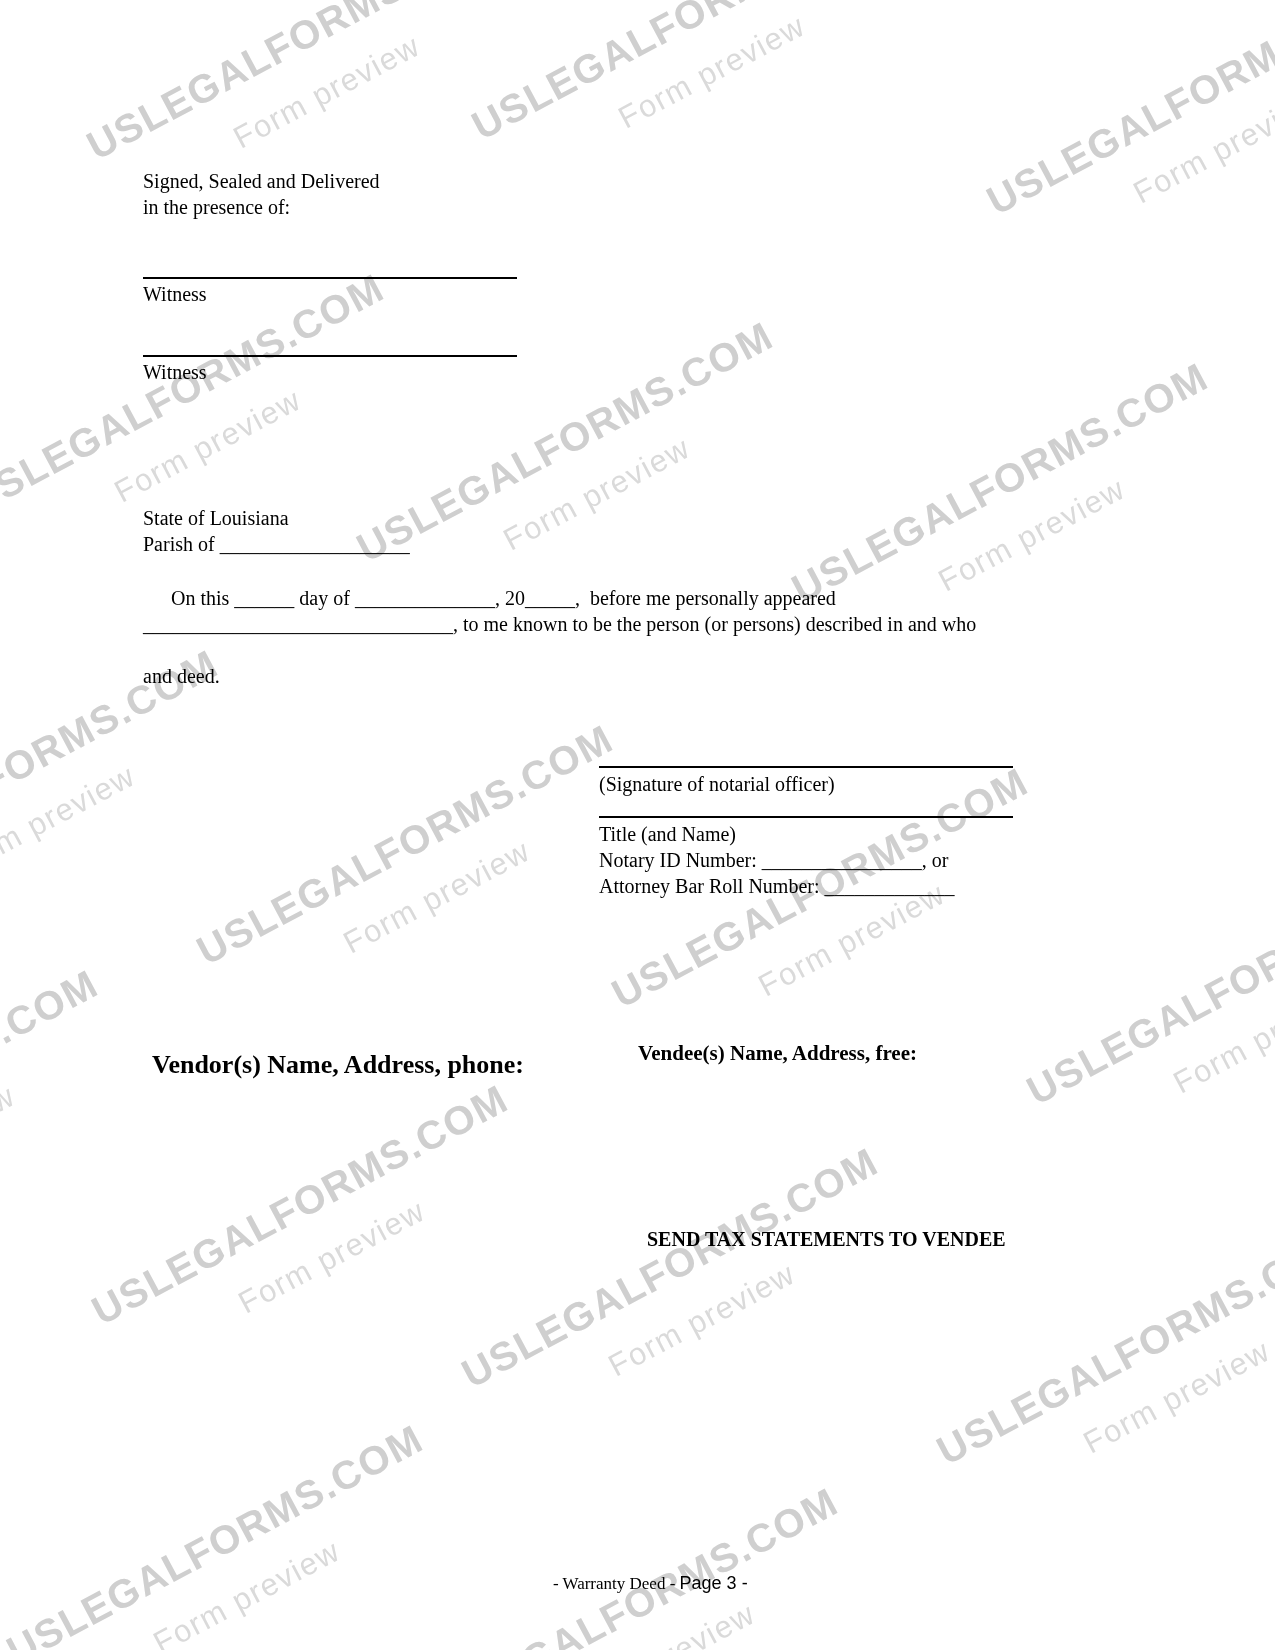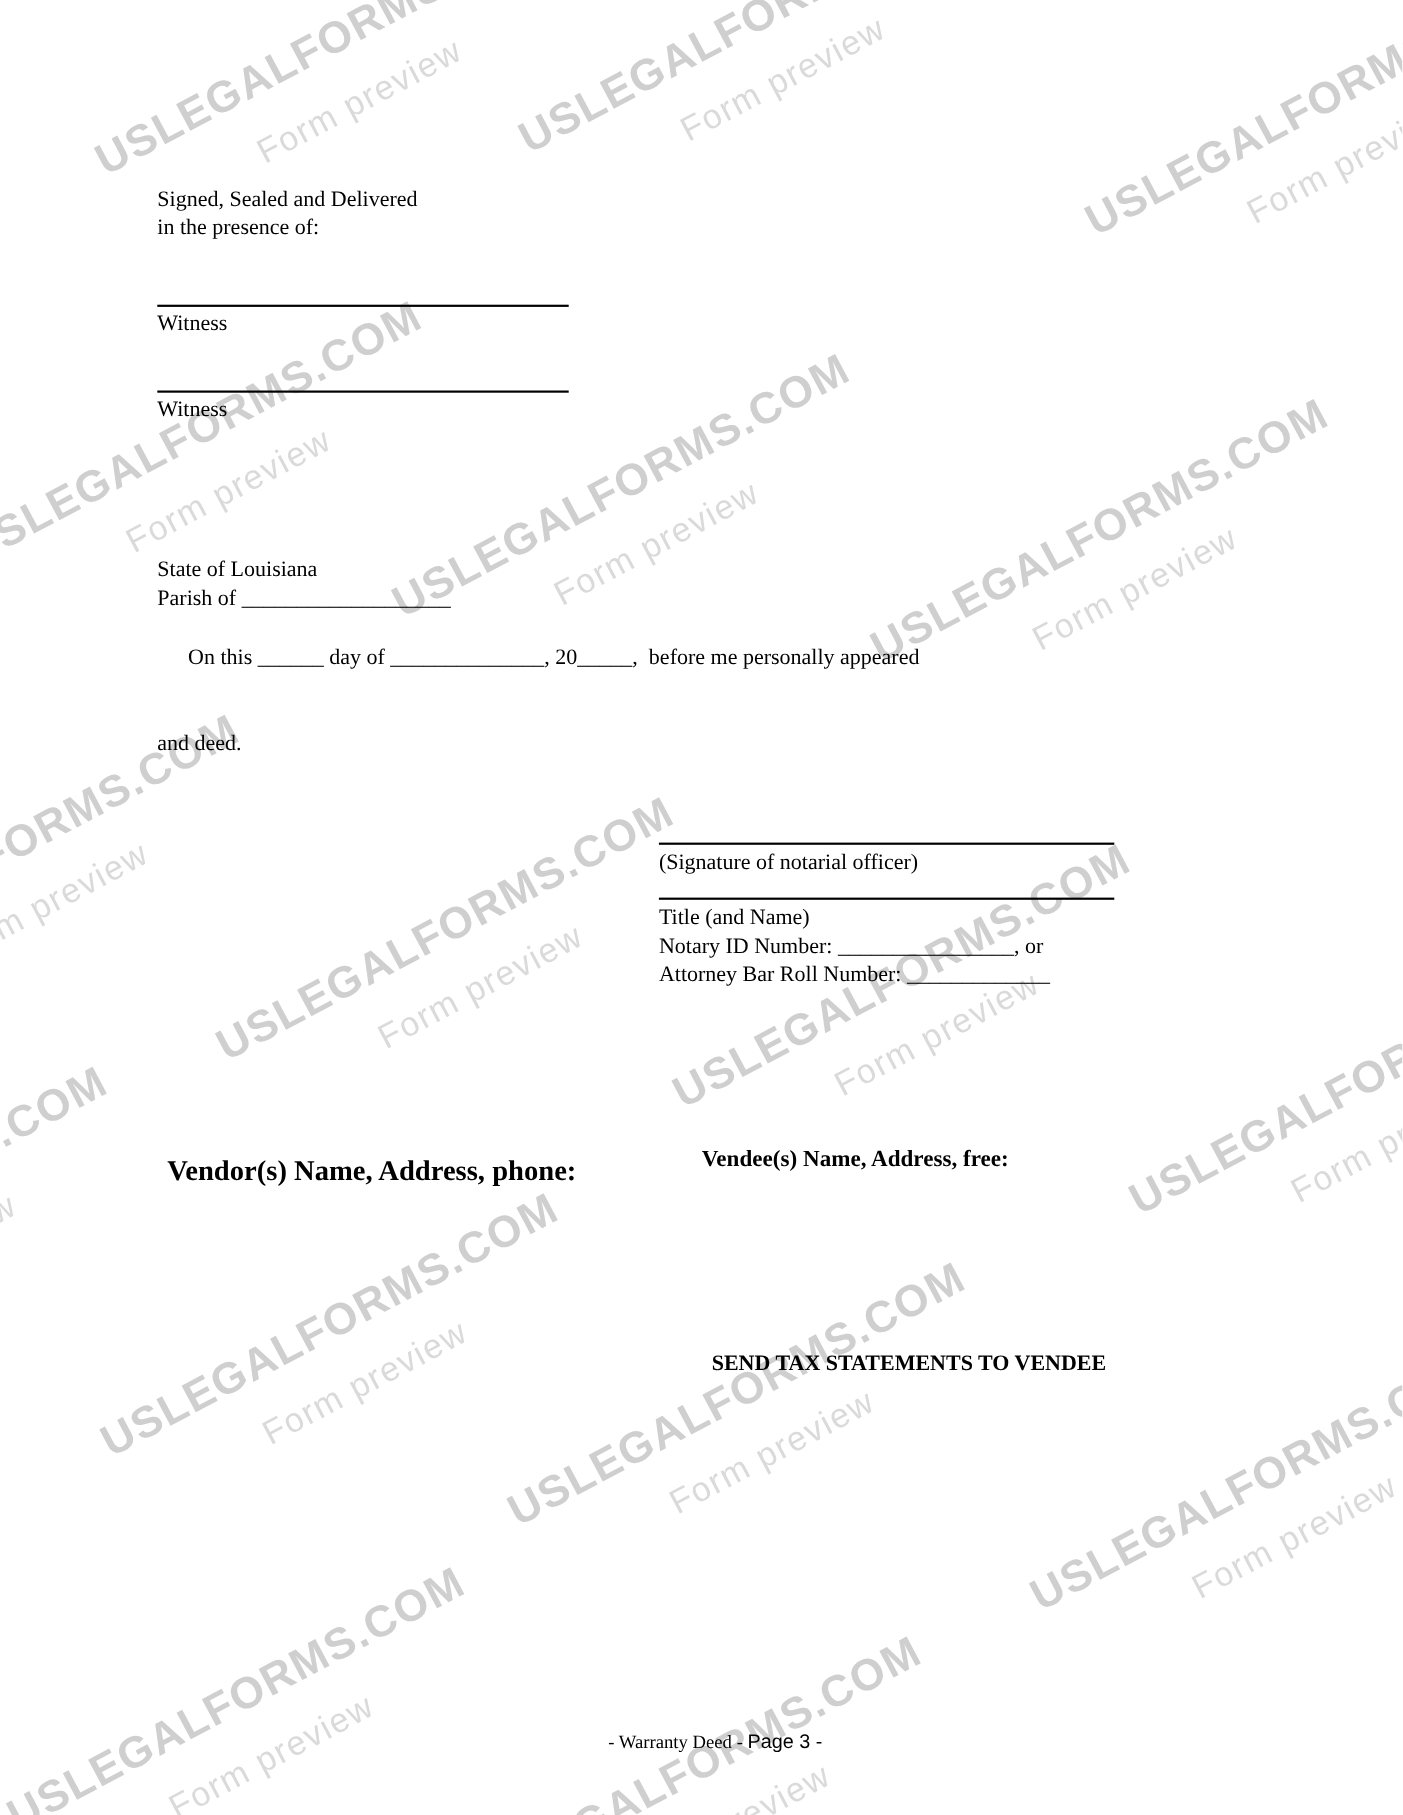--- a/index.html
+++ b/index.html
@@ -96,20 +96,21 @@
     <div class="rule" style="left:143px; top:277px; width:374px;"></div>
     <div class="txt" style="left:143px; top:281px;">Witness</div>
 
     <div class="rule" style="left:143px; top:355px; width:374px;"></div>
     <div class="txt" style="left:143px; top:359px;">Witness</div>
 
     <div class="txt" style="left:143px; top:505px;">State of Louisiana</div>
     <div class="txt" style="left:143px; top:531px;">Parish of ___________________</div>
 
     <div class="txt" style="left:143px; top:585px;margin-left:28px;">On this ______ day of ______________, 20_____,  before me personally appeared</div>
+    <div class="txt" style="left:143px; top:611px;">_______________________________, to me known to be the person (or persons) described in and who</div>
     <div class="txt" style="left:143px; top:663px;">and deed.</div>
 
     <div class="rule" style="left:599px; top:766px; width:414px;"></div>
     <div class="txt" style="left:599px; top:771px;">(Signature of notarial officer)</div>
 
     <div class="rule" style="left:599px; top:816px; width:414px;"></div>
     <div class="txt" style="left:599px; top:821px;">Title (and Name)</div>
     <div class="txt" style="left:599px; top:847px;">Notary ID Number: ________________, or</div>
     <div class="txt" style="left:599px; top:873px;">Attorney Bar Roll Number: _____________</div>
 

